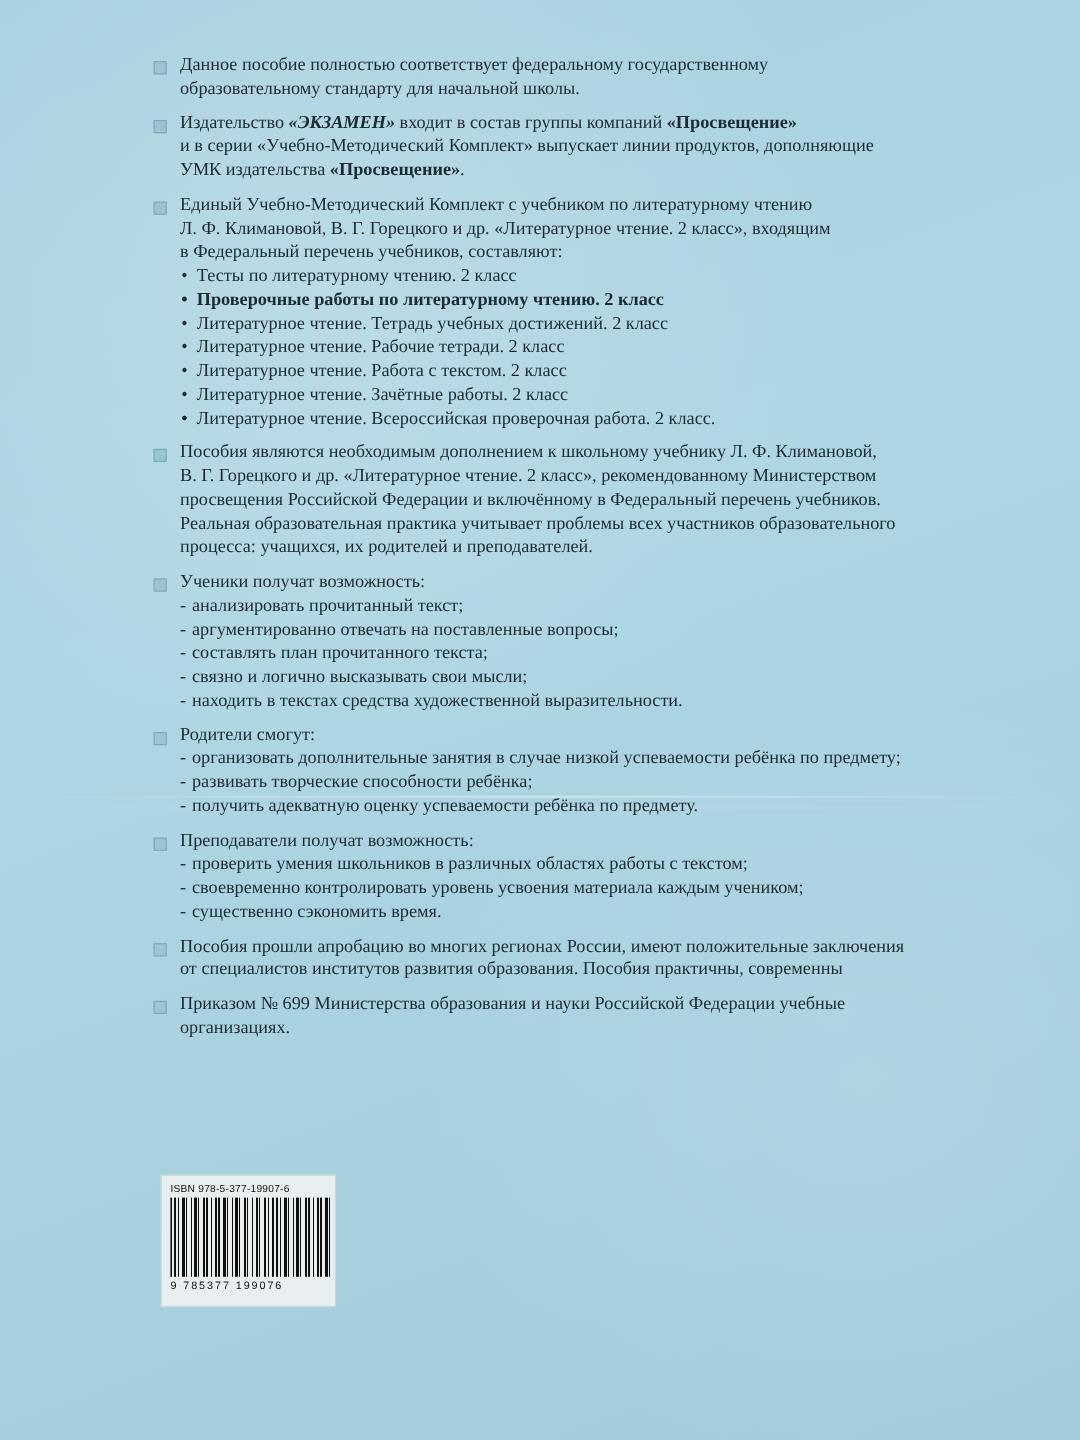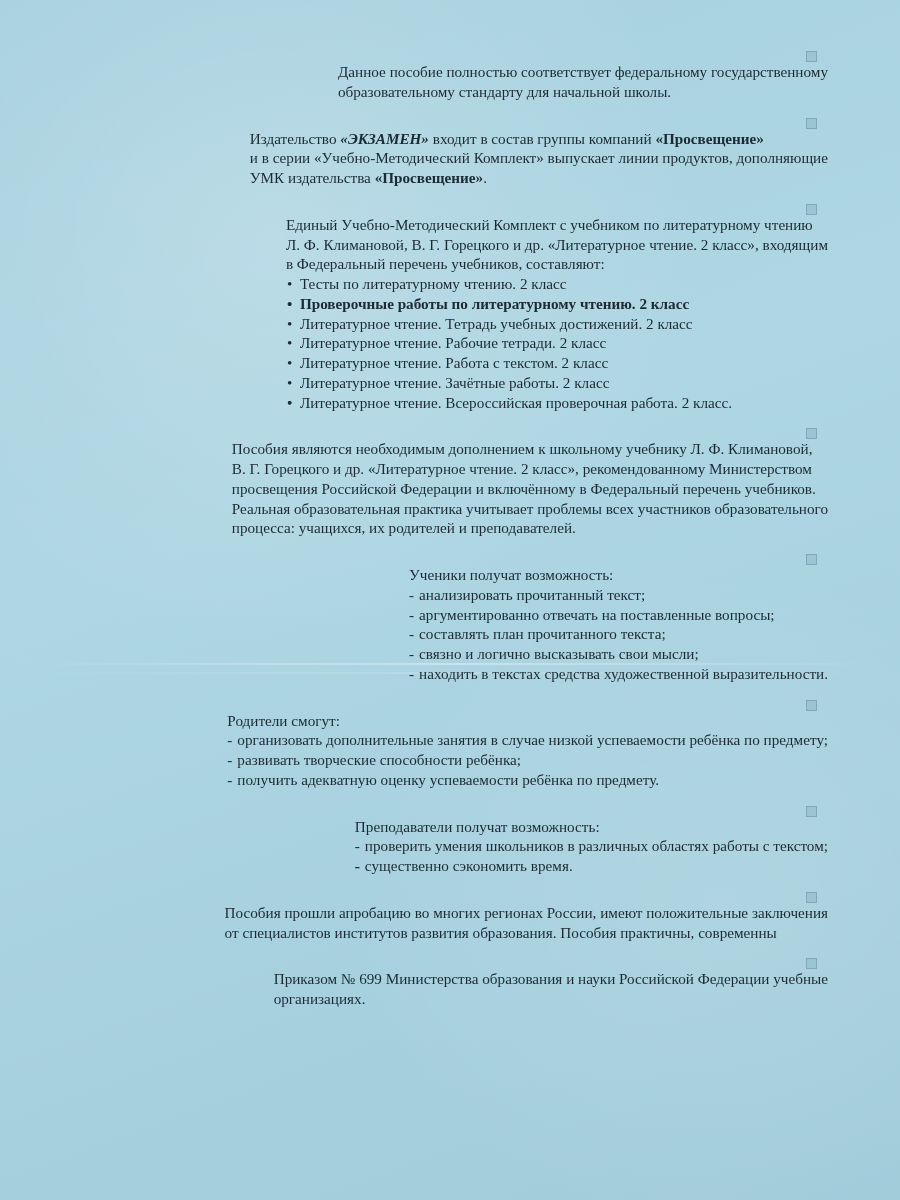--- a/index.html
+++ b/index.html
@@ -44,23 +44,22 @@
 
   .content {
     position: absolute;
     left: 128px;
     top: 44px;
     width: 700px;
   }
 
   .blk {
     display: flex;
-    align-items: flex-end;
+    align-items: flex-start;
     margin-bottom: 9px;
-    flex-direction: column;
   }
   .bullet-sq {
     flex: 0 0 auto;
     width: 9px;
     height: 9px;
     margin-top: 7px;
     margin-right: 11px;
     background: #9dc4d3;
     border: 1px solid #7fa9bb;
   }
@@ -235,21 +234,21 @@
         </ul>
       </div>
     </div>
 
     <div class="blk">
       <div class="bullet-sq"></div>
       <div class="blk-body">
         <p>Преподаватели получат возможность:</p>
         <ul class="dash-list">
           <li><span class="dash">-</span><span>проверить умения школьников в различных областях работы с текстом;</span></li>
-          <li><span class="dash">-</span></li>
+          <li><span class="dash">-</span><span>своевременно контролировать уровень усвоения материала каждым учеником;</span></li>
           <li><span class="dash">-</span><span>существенно сэкономить время.</span></li>
         </ul>
       </div>
     </div>
 
     <div class="blk">
       <div class="bullet-sq"></div>
       <div class="blk-body">
         <p>Пособия прошли апробацию во многих регионах России, имеют положительные заключения</p>
         <p>от специалистов институтов развития образования. Пособия практичны, современны</p>
@@ -259,13 +258,18 @@
     <div class="blk">
       <div class="bullet-sq"></div>
       <div class="blk-body">
         <p>Приказом № 699 Министерства образования и науки Российской Федерации учебные</p>
         <p>организациях.</p>
       </div>
     </div>
 
   </div>
 
+  <div class="barcode-box">
+    <div class="isbn-text">ISBN 978-5-377-19907-6</div>
+    <div class="bars"></div>
+    <div class="bars-digits">9 785377 199076</div>
+  </div>
 </div>
 
 </body></html>

